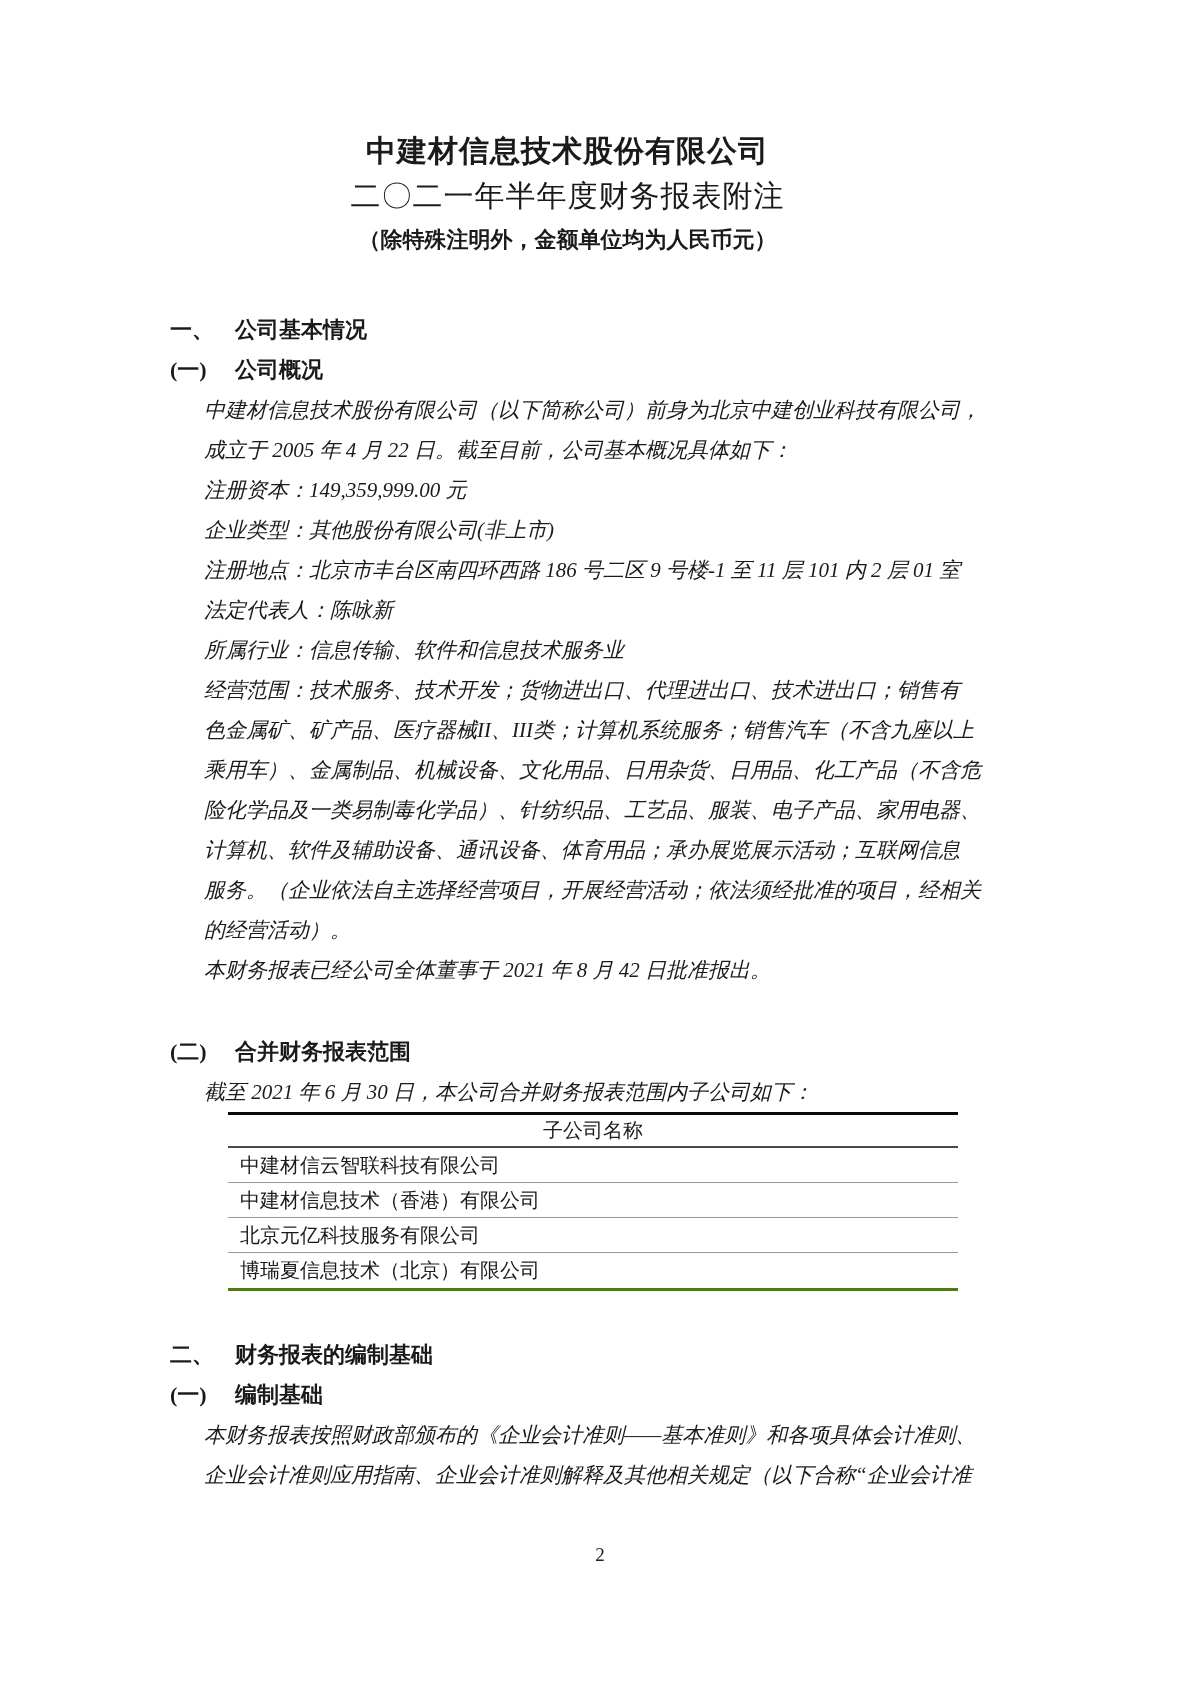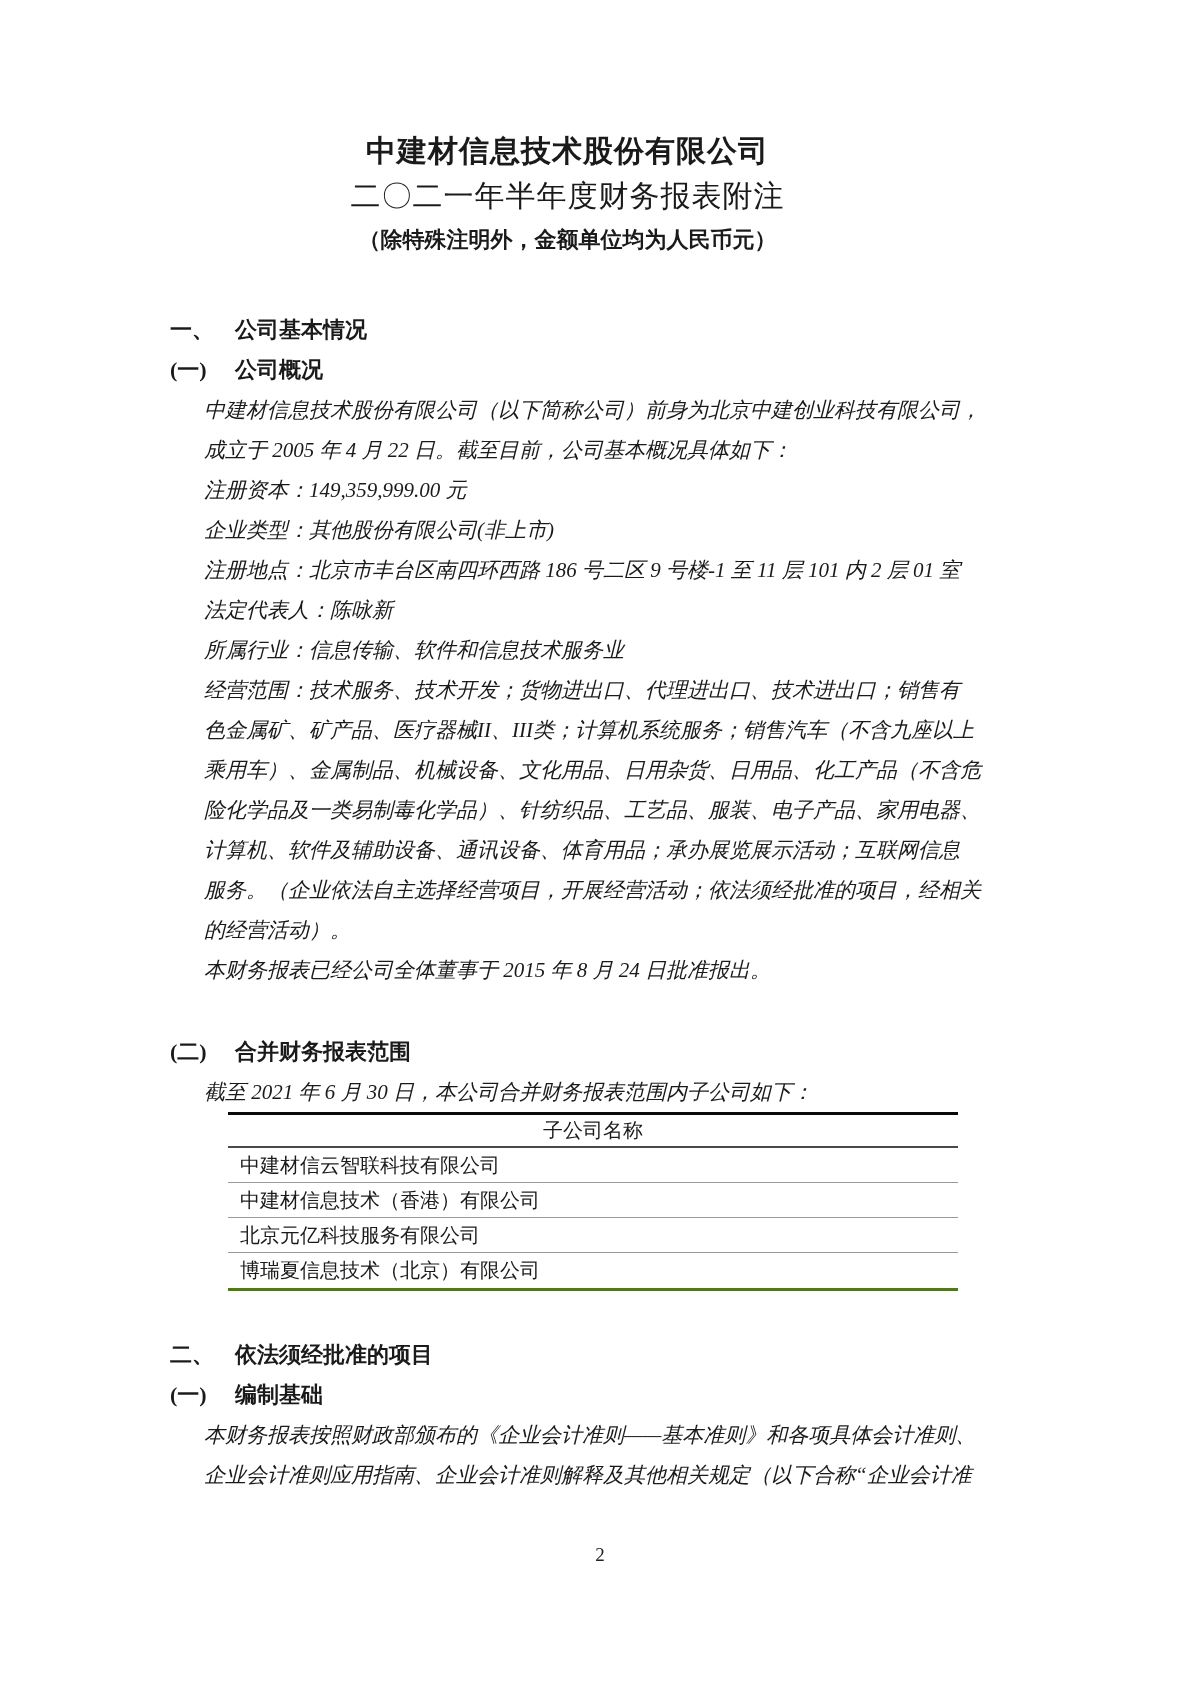--- a/index.html
+++ b/index.html
@@ -84,21 +84,21 @@
       <div class="bline">注册地点：北京市丰台区南四环西路 186 号二区 9 号楼-1 至 11 层 101 内 2 层 01 室</div>
       <div class="bline">法定代表人：陈咏新</div>
       <div class="bline">所属行业：信息传输、软件和信息技术服务业</div>
       <div class="bline">经营范围：技术服务、技术开发；货物进出口、代理进出口、技术进出口；销售有</div>
       <div class="bline">色金属矿、矿产品、医疗器械II、III类；计算机系统服务；销售汽车（不含九座以上</div>
       <div class="bline">乘用车）、金属制品、机械设备、文化用品、日用杂货、日用品、化工产品（不含危</div>
       <div class="bline">险化学品及一类易制毒化学品）、针纺织品、工艺品、服装、电子产品、家用电器、</div>
       <div class="bline">计算机、软件及辅助设备、通讯设备、体育用品；承办展览展示活动；互联网信息</div>
       <div class="bline">服务。（企业依法自主选择经营项目，开展经营活动；依法须经批准的项目，经相关</div>
       <div class="bline">的经营活动）。</div>
-      <div class="bline">本财务报表已经公司全体董事于 2015 年 8 月 24 日批准报出。</div>
+      <div class="bline">本财务报表已经公司全体董事于 2021 年 8 月 42 日批准报出。</div>
     </div>
 
     <div class="hrow mt-b">
       <span class="hnum">(二)</span>
       <span class="htext">合并财务报表范围</span>
     </div>
 
     <div class="body">
       <div class="bline">截至 2021 年 6 月 30 日，本公司合并财务报表范围内子公司如下：</div>
     </div>
@@ -106,21 +106,21 @@
     <div class="subsid-table">
       <div class="thead">子公司名称</div>
       <div class="trow">中建材信云智联科技有限公司</div>
       <div class="trow">中建材信息技术（香港）有限公司</div>
       <div class="trow">北京元亿科技服务有限公司</div>
       <div class="trow">博瑞夏信息技术（北京）有限公司</div>
     </div>
 
     <div class="hrow mt-c">
       <span class="hnum">二、</span>
-      <span class="htext">依法须经批准的项目</span>
+      <span class="htext">财务报表的编制基础</span>
     </div>
 
     <div class="hrow">
       <span class="hnum">(一)</span>
       <span class="htext">编制基础</span>
     </div>
 
     <div class="body">
       <div class="bline">本财务报表按照财政部颁布的《企业会计准则——基本准则》和各项具体会计准则、</div>
       <div class="bline">企业会计准则应用指南、企业会计准则解释及其他相关规定（以下合称“企业会计准</div>

